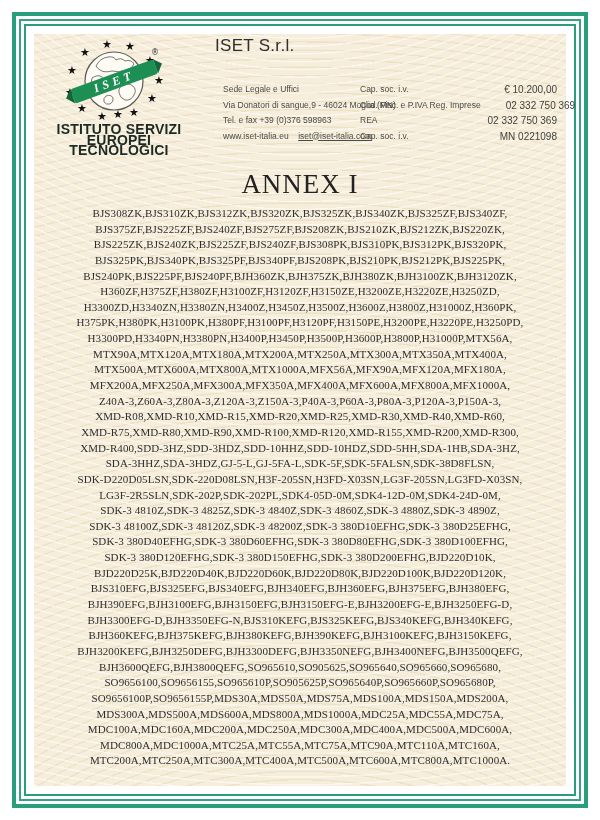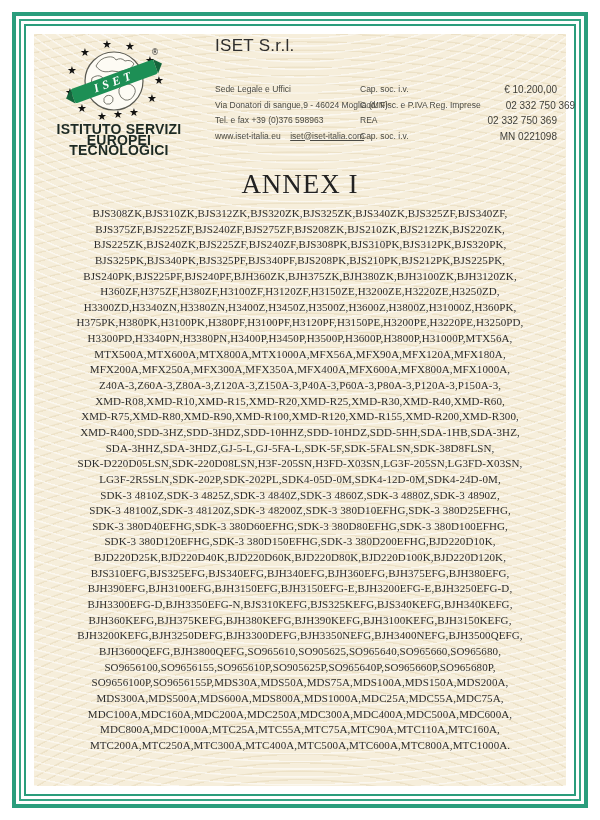--- a/index.html
+++ b/index.html
@@ -25,21 +25,21 @@
 
   
   .logo-block{position:absolute;left:6px;top:4px;width:158px;text-align:center;}
   .logo-svg{display:block;margin:0 auto;}
   .logo-caption{
     margin-top:2px;font-size:14px;font-weight:bold;color:#1d2a24;
     letter-spacing:.2px;line-height:10.5px;
   }
   .company-block{position:absolute;left:181px;top:2px;}
   .company-name{font-size:17px;color:#2e2e2e;letter-spacing:.3px;margin:0;font-weight:normal;}
-  .address-block{position:absolute;left:181px;top:48px;}
+  .address-block{position:absolute;left:189px;top:48px;}
   .address-line{font-size:8.5px;color:#4a4a44;height:15.5px;line-height:15.5px;white-space:nowrap;}
   .email-link{text-decoration:underline;color:#4a4a44;}
   .registry-block{position:absolute;left:318px;top:48px;width:205px;}
   .registry-row{display:flex;height:15.5px;line-height:15.5px;}
   .registry-label{width:122px;font-size:8.5px;color:#4a4a44;white-space:nowrap;margin-left:8px;}
   .registry-value{font-size:10px;color:#3f3f3a;white-space:nowrap;margin-left:25px;}
 
   
   .annex-title{
     position:absolute;left:0;top:135px;width:100%;text-align:center;
@@ -144,20 +144,21 @@
           <div class="model-list">
               <div class="model-line">BJS308ZK,BJS310ZK,BJS312ZK,BJS320ZK,BJS325ZK,BJS340ZK,BJS325ZF,BJS340ZF,</div>
               <div class="model-line">BJS375ZF,BJS225ZF,BJS240ZF,BJS275ZF,BJS208ZK,BJS210ZK,BJS212ZK,BJS220ZK,</div>
               <div class="model-line">BJS225ZK,BJS240ZK,BJS225ZF,BJS240ZF,BJS308PK,BJS310PK,BJS312PK,BJS320PK,</div>
               <div class="model-line">BJS325PK,BJS340PK,BJS325PF,BJS340PF,BJS208PK,BJS210PK,BJS212PK,BJS225PK,</div>
               <div class="model-line">BJS240PK,BJS225PF,BJS240PF,BJH360ZK,BJH375ZK,BJH380ZK,BJH3100ZK,BJH3120ZK,</div>
               <div class="model-line">H360ZF,H375ZF,H380ZF,H3100ZF,H3120ZF,H3150ZE,H3200ZE,H3220ZE,H3250ZD,</div>
               <div class="model-line">H3300ZD,H3340ZN,H3380ZN,H3400Z,H3450Z,H3500Z,H3600Z,H3800Z,H31000Z,H360PK,</div>
               <div class="model-line">H375PK,H380PK,H3100PK,H380PF,H3100PF,H3120PF,H3150PE,H3200PE,H3220PE,H3250PD,</div>
               <div class="model-line">H3300PD,H3340PN,H3380PN,H3400P,H3450P,H3500P,H3600P,H3800P,H31000P,MTX56A,</div>
+              <div class="model-line">MTX90A,MTX120A,MTX180A,MTX200A,MTX250A,MTX300A,MTX350A,MTX400A,</div>
               <div class="model-line">MTX500A,MTX600A,MTX800A,MTX1000A,MFX56A,MFX90A,MFX120A,MFX180A,</div>
               <div class="model-line">MFX200A,MFX250A,MFX300A,MFX350A,MFX400A,MFX600A,MFX800A,MFX1000A,</div>
               <div class="model-line">Z40A-3,Z60A-3,Z80A-3,Z120A-3,Z150A-3,P40A-3,P60A-3,P80A-3,P120A-3,P150A-3,</div>
               <div class="model-line">XMD-R08,XMD-R10,XMD-R15,XMD-R20,XMD-R25,XMD-R30,XMD-R40,XMD-R60,</div>
               <div class="model-line">XMD-R75,XMD-R80,XMD-R90,XMD-R100,XMD-R120,XMD-R155,XMD-R200,XMD-R300,</div>
               <div class="model-line">XMD-R400,SDD-3HZ,SDD-3HDZ,SDD-10HHZ,SDD-10HDZ,SDD-5HH,SDA-1HB,SDA-3HZ,</div>
               <div class="model-line">SDA-3HHZ,SDA-3HDZ,GJ-5-L,GJ-5FA-L,SDK-5F,SDK-5FALSN,SDK-38D8FLSN,</div>
               <div class="model-line">SDK-D220D05LSN,SDK-220D08LSN,H3F-205SN,H3FD-X03SN,LG3F-205SN,LG3FD-X03SN,</div>
               <div class="model-line">LG3F-2R5SLN,SDK-202P,SDK-202PL,SDK4-05D-0M,SDK4-12D-0M,SDK4-24D-0M,</div>
               <div class="model-line">SDK-3 4810Z,SDK-3 4825Z,SDK-3 4840Z,SDK-3 4860Z,SDK-3 4880Z,SDK-3 4890Z,</div>

